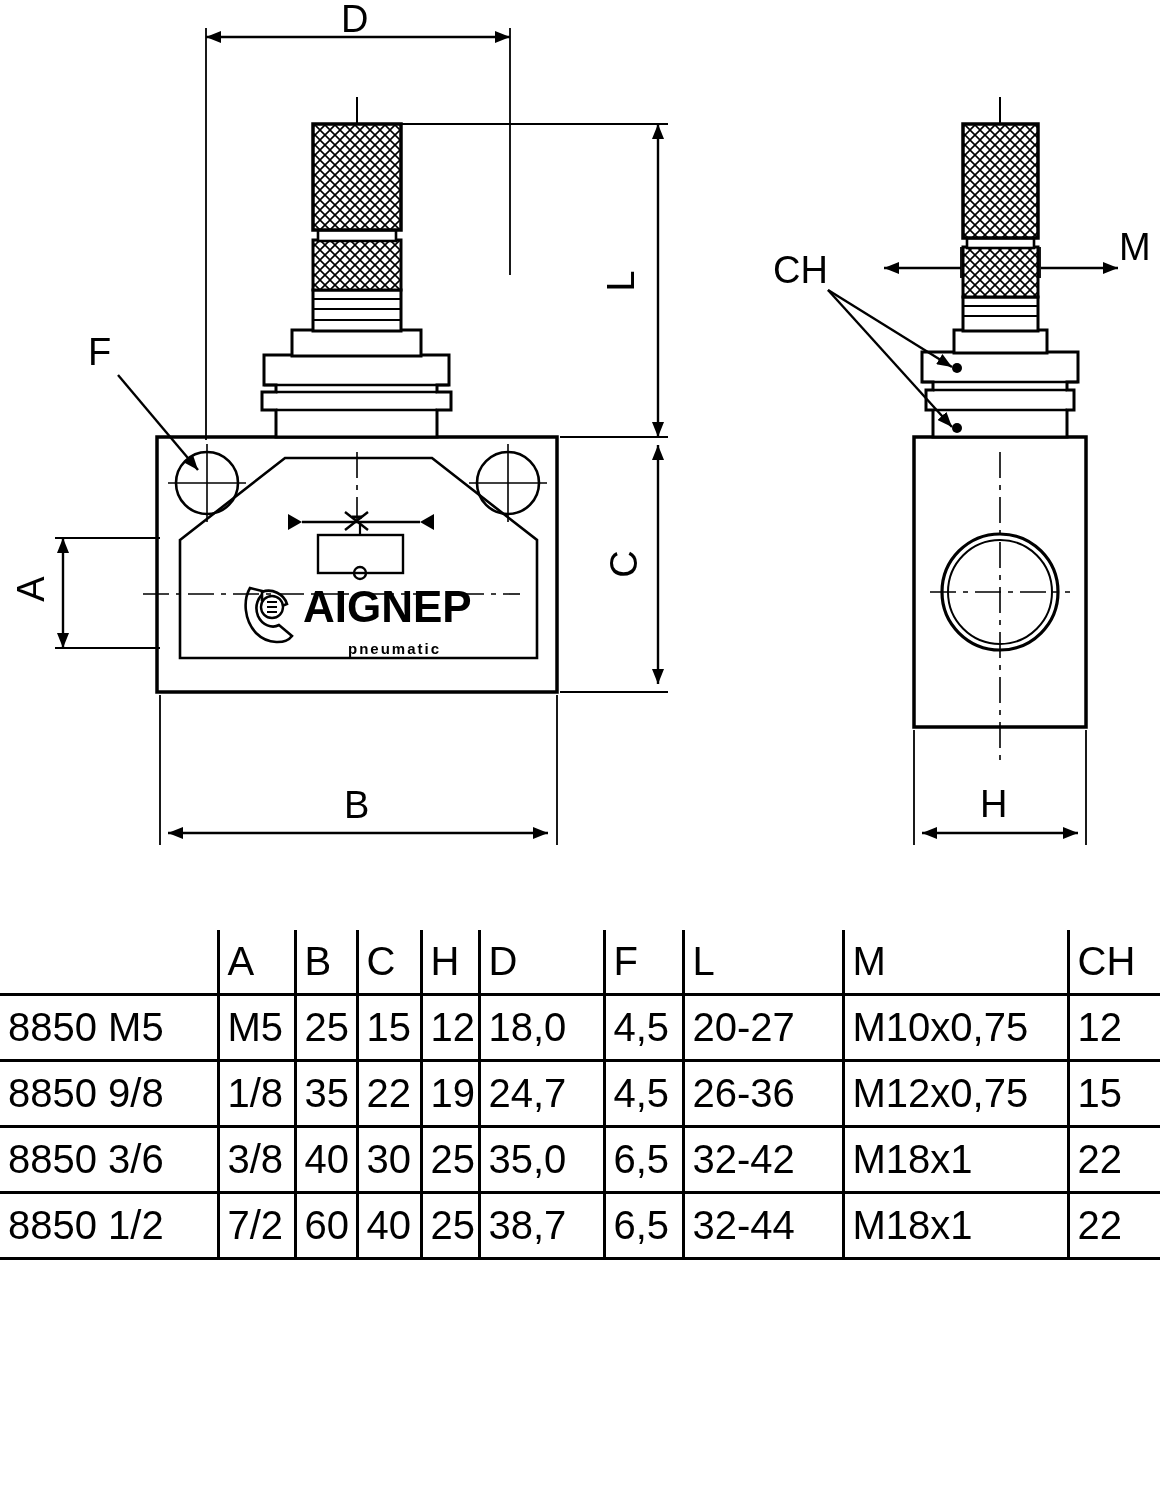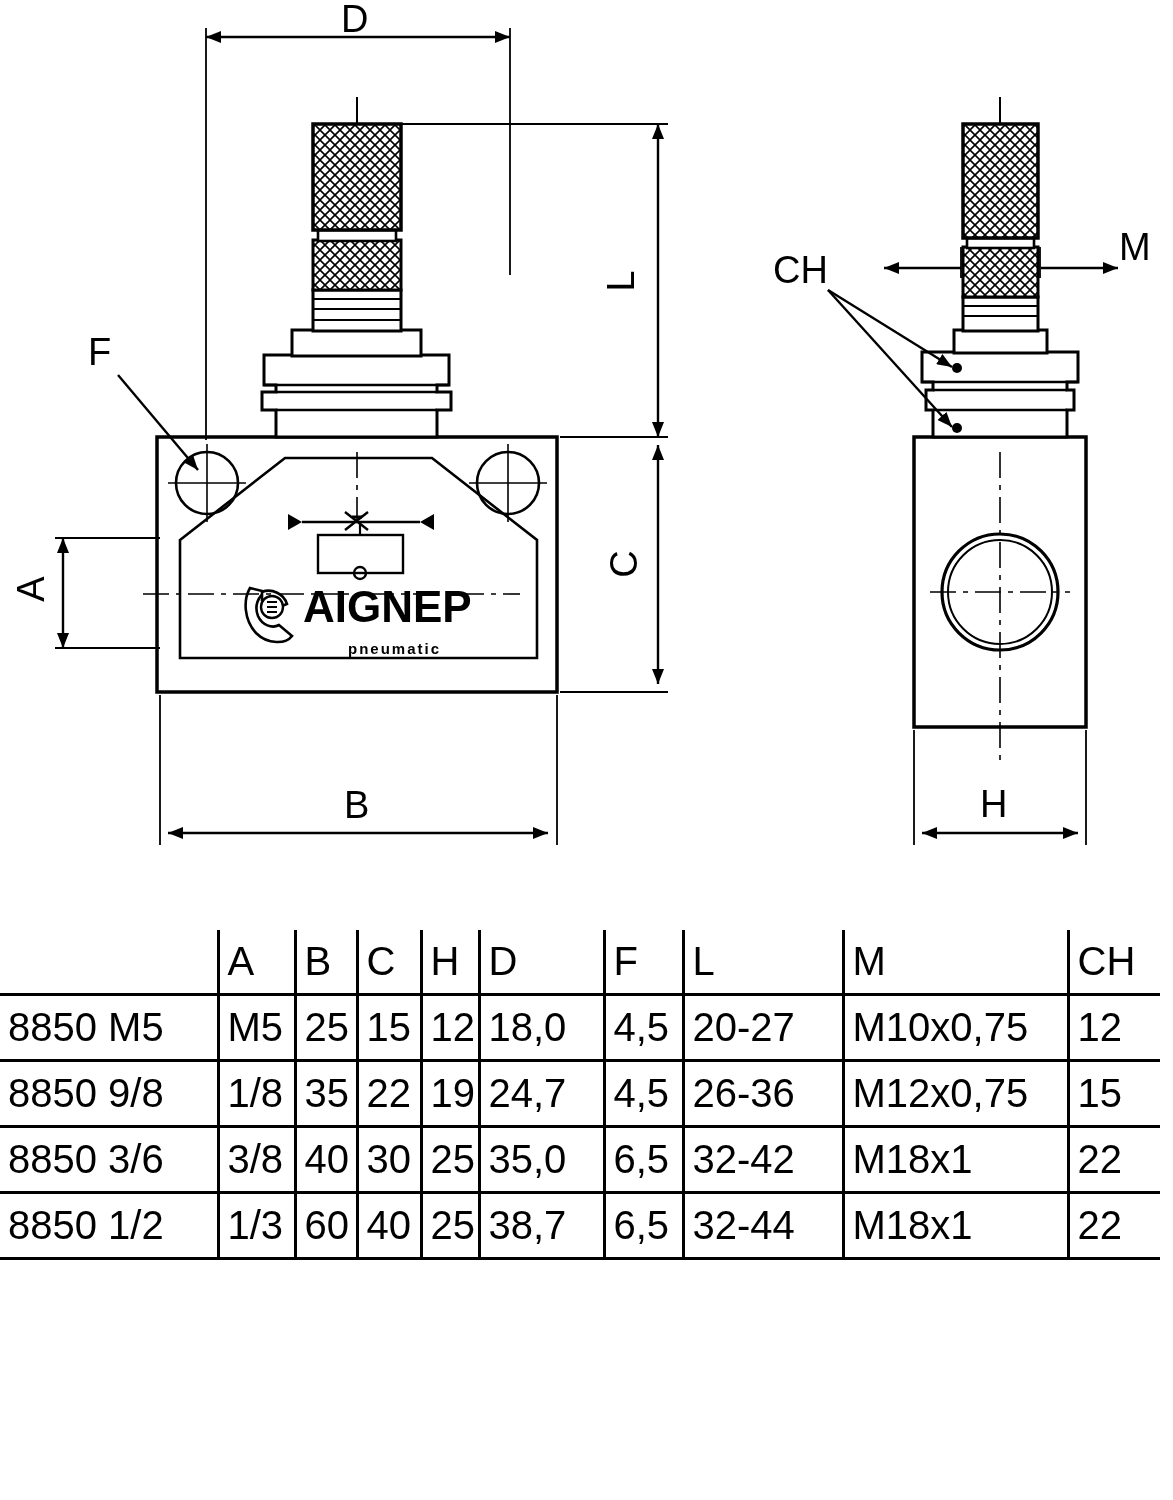--- a/index.html
+++ b/index.html
@@ -309,21 +309,21 @@
         <td>30</td>
         <td>25</td>
         <td>35,0</td>
         <td>6,5</td>
         <td>32-42</td>
         <td>M18x1</td>
         <td>22</td>
       </tr>
       <tr>
         <td>8850 1/2</td>
-        <td>1/3</td>
+        <td>7/2</td>
         <td>60</td>
         <td>40</td>
         <td>25</td>
         <td>38,7</td>
         <td>6,5</td>
         <td>32-44</td>
         <td>M18x1</td>
         <td>22</td>
       </tr>
     </tbody>

